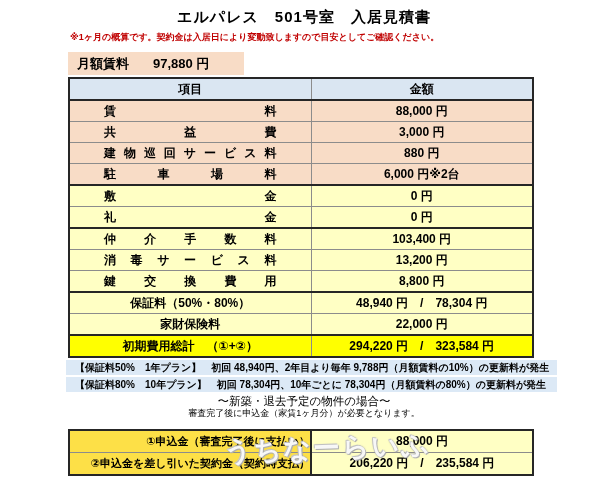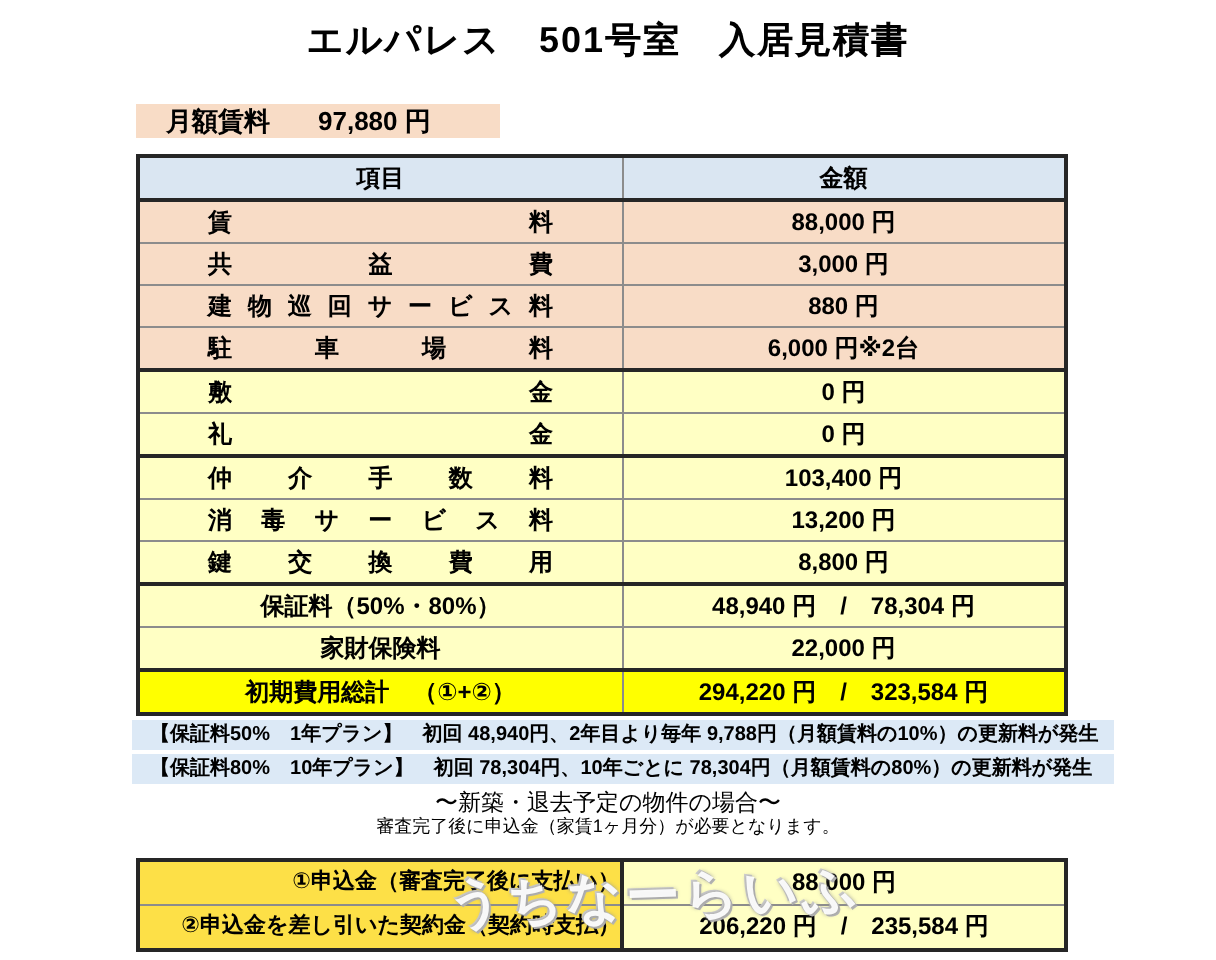--- a/index.html
+++ b/index.html
@@ -5,25 +5,25 @@
   html,body{margin:0;padding:0;}
   body{
     width:608px;height:480px;background:#ffffff;color:#000;
     font-family:"Liberation Sans","DejaVu Sans",sans-serif;
     --pink:#F8DCC6; --header-blue:#DAE6F2; --row-yellow:#FFFFC4; --total-yellow:#FFFF00;
     --note-blue:#DCE9F6; --red:#C00000; --border-dark:#262626; --border-light:#8c8c8c;
   }
   .page{position:relative;width:608px;height:480px;background:#fff;overflow:hidden;}
 
   .title{position:absolute;top:8px;left:0;width:100%;text-align:center;
-         font-size:18px;font-weight:bold;letter-spacing:1px;}
+         font-size:15px;font-weight:bold;letter-spacing:1px;}
   .top-note{position:absolute;top:31px;left:70px;font-size:9px;font-weight:bold;color:var(--red);}
 
-  .rent-box{position:absolute;top:52px;left:68px;width:176px;height:17px;background:var(--pink);
-            display:flex;align-items:center;font-weight:bold;font-size:13px;padding-left:6px;}
+  .rent-box{position:absolute;top:52px;left:68px;width:176px;height:23px;background:var(--pink);
+            display:flex;align-items:center;font-weight:bold;font-size:13px;}
   .rent-box .lbl{margin-left:9px;}
   .rent-box .val{margin-left:24px;}
 
   table{border-collapse:collapse;table-layout:fixed;}
   .main-table{position:absolute;top:77px;left:68px;width:464px;border:2px solid var(--border-dark);}
   .main-table th,.main-table td{
     border:1px solid var(--border-light);height:20px;padding:0;
     font-size:12px;line-height:20px;overflow:hidden;white-space:nowrap;}
   .main-table th{background:var(--header-blue);font-weight:bold;text-align:center;
                  border-bottom:2px solid var(--border-dark);margin-left:40px;}
@@ -59,20 +59,21 @@
 
   col.c1{width:242px;} col.c2{width:222px;}
 </style>
 </head>
 <body style="--pink: #F8DCC6; --header-blue: #DAE6F2; --row-yellow: #FFFFC4; --total-yellow: #FFFF00; --note-blue: #DCE9F6; --red: #C00000; --border-dark: #262626; --border-light: #8c8c8c;">
 
 <div class="page">
 
   <div class="title">エルパレス　501号室　入居見積書</div>
 
+  <div class="top-note">※1ヶ月の概算です。契約金は入居日により変動致しますので目安としてご確認ください。</div>
 
   <div class="rent-box">
     <span class="lbl">月額賃料</span>
     <span class="val">97,880 円</span>
   </div>
 
   <table class="main-table">
     <colgroup>
         <col class="c1">
         <col class="c2">

